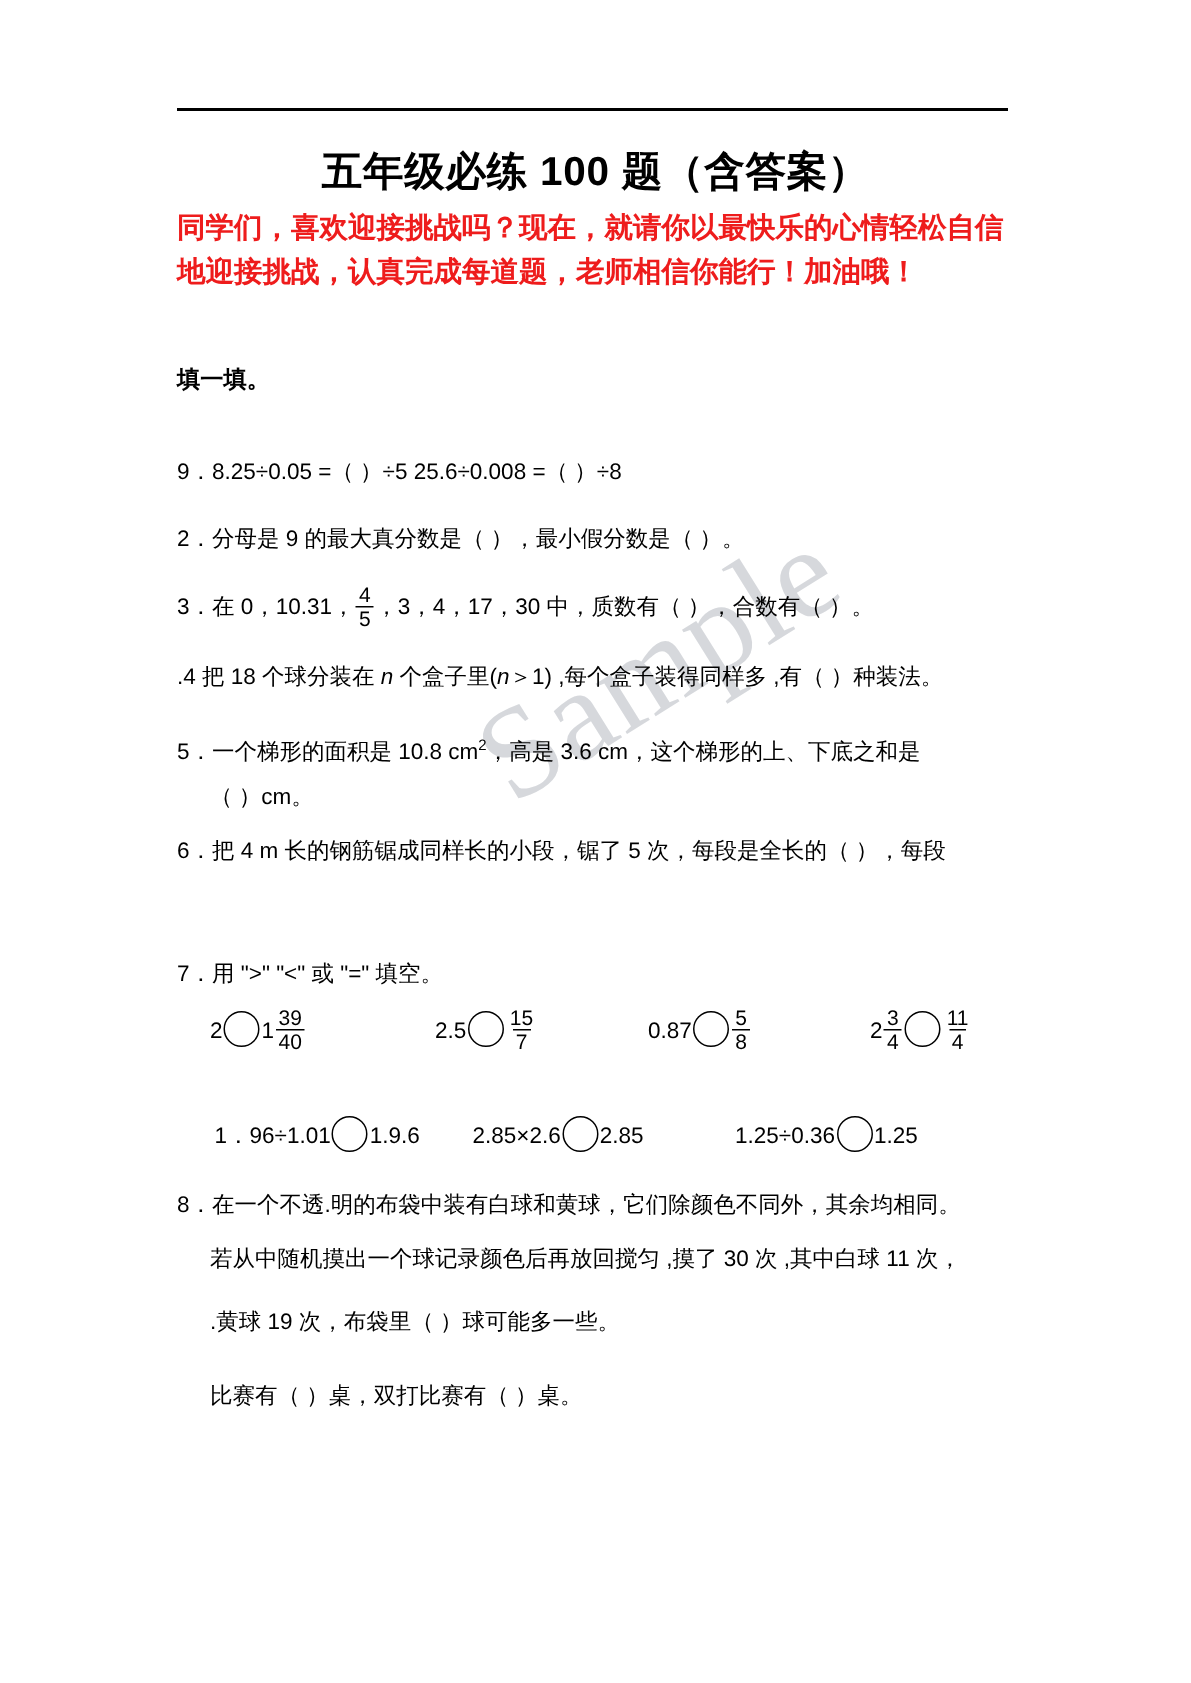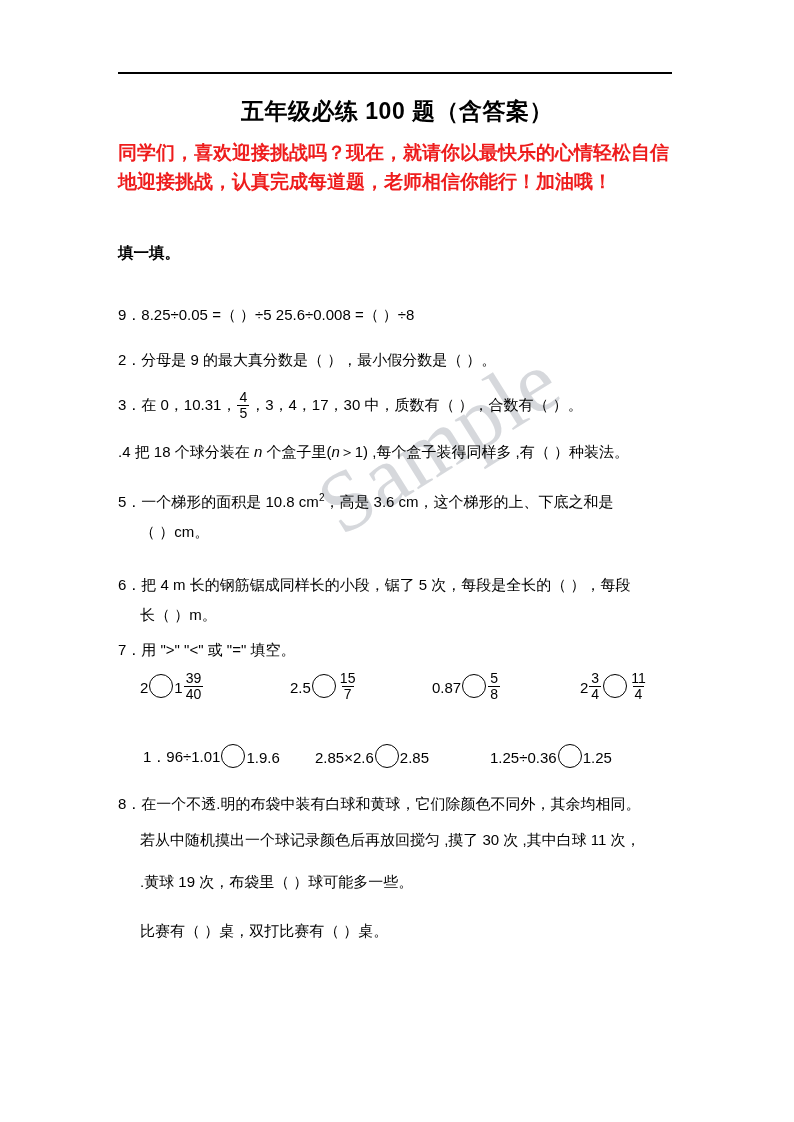--- a/index.html
+++ b/index.html
@@ -45,21 +45,21 @@
     width: 554px;
     height: 0;
     border-top: 2.2px solid #000000;
   }
   .title {
     position: absolute;
     left: 0;
     top: 96px;
     width: 794px;
     text-align: center;
-    font-size: 23px;
+    font-size: 27px;
     font-weight: bold;
     letter-spacing: 0.5px;
   }
   .intro {
     position: absolute;
     left: 118px;
     top: 138px;
     width: 562px;
     color: #ee1c1c;
     font-size: 19px;
@@ -160,23 +160,22 @@
 
     <div class="q" style="top:437px;">
       <span class="ln"><span>.4 把 18 个球分装在 </span><span class="ital">n</span><span> 个盒子里(</span><span class="ital">n</span><span>＞1) ,每个盒子装得同样多 ,有（      ）种装法。</span></span>
     </div>
 
     <div class="q" style="top:483px;">
       <span class="ln"><span>5．一个梯形的面积是 10.8 cm</span><sup>2</sup><span>，高是 3.6 cm，这个梯形的上、下底之和是</span></span>
       <span class="ln indent">（      ）cm。</span>
     </div>
 
-    <div class="q" style="top:570px;">
+    <div class="q" style="top:553px;">
       <span class="ln">6．把 4 m 长的钢筋锯成同样长的小段，锯了 5 次，每段是全长的（      ），每段</span>
-      <span class="ln indent">长（      ）m。</span>
     </div>
 
     <div class="q" style="top:635px;">
       <span class="ln">7．用 "&gt;"  "&lt;" 或 "=" 填空。</span>
     </div>
 
     <div class="cmp-row" style="top:672px; padding-left:22px;">
       <div class="cmp-item" style="width:150px;">
         <span>2</span>
         <span class="circ"></span>

